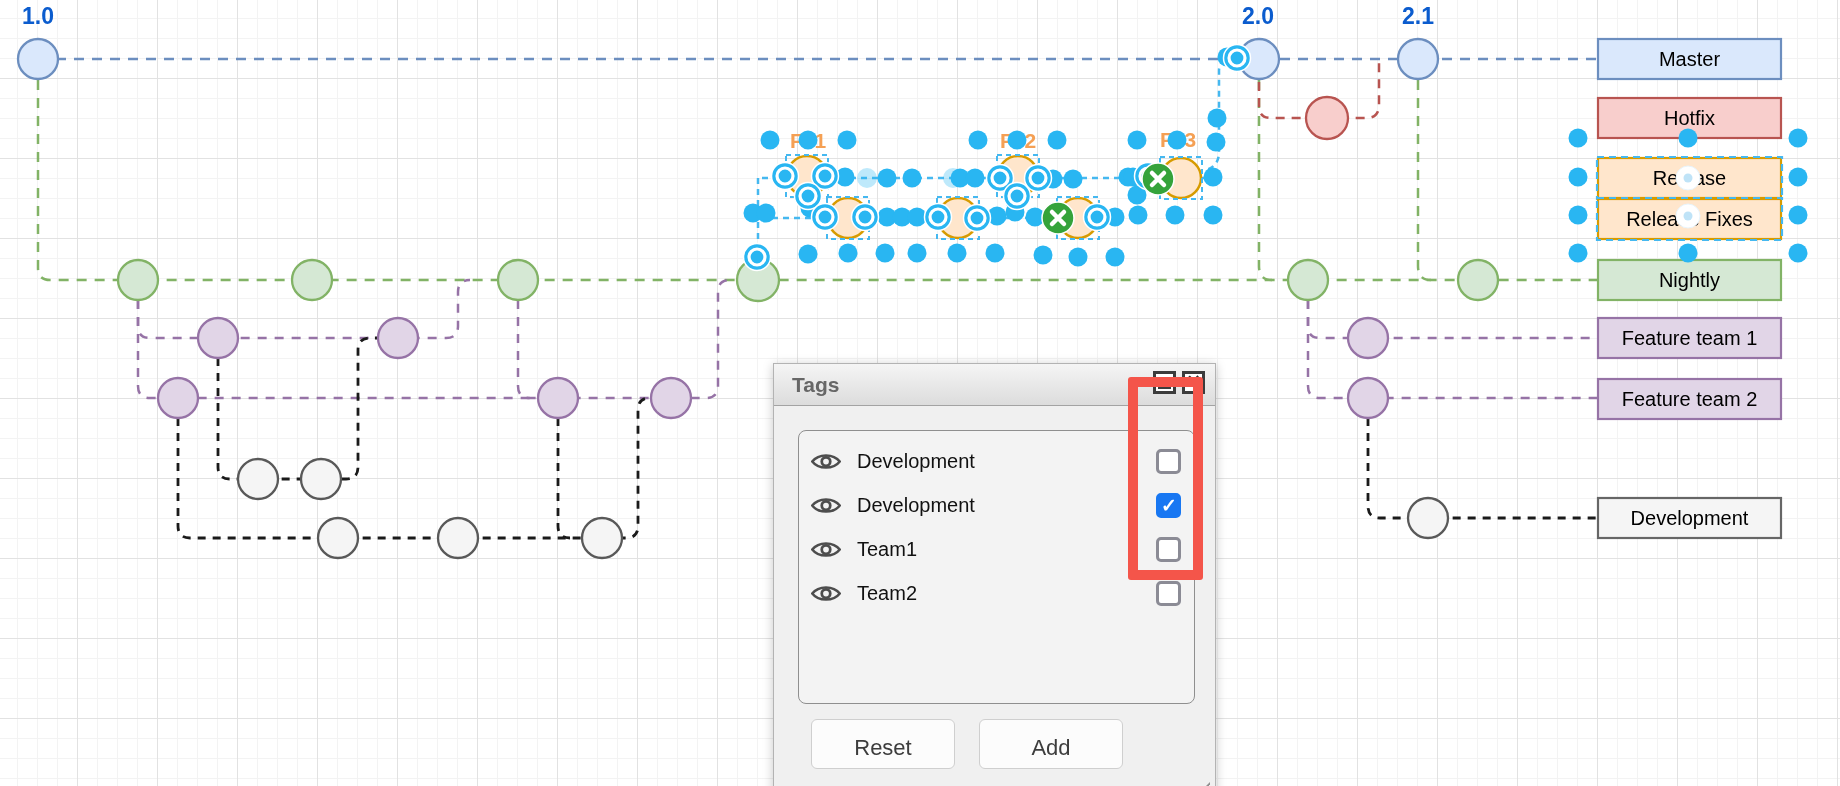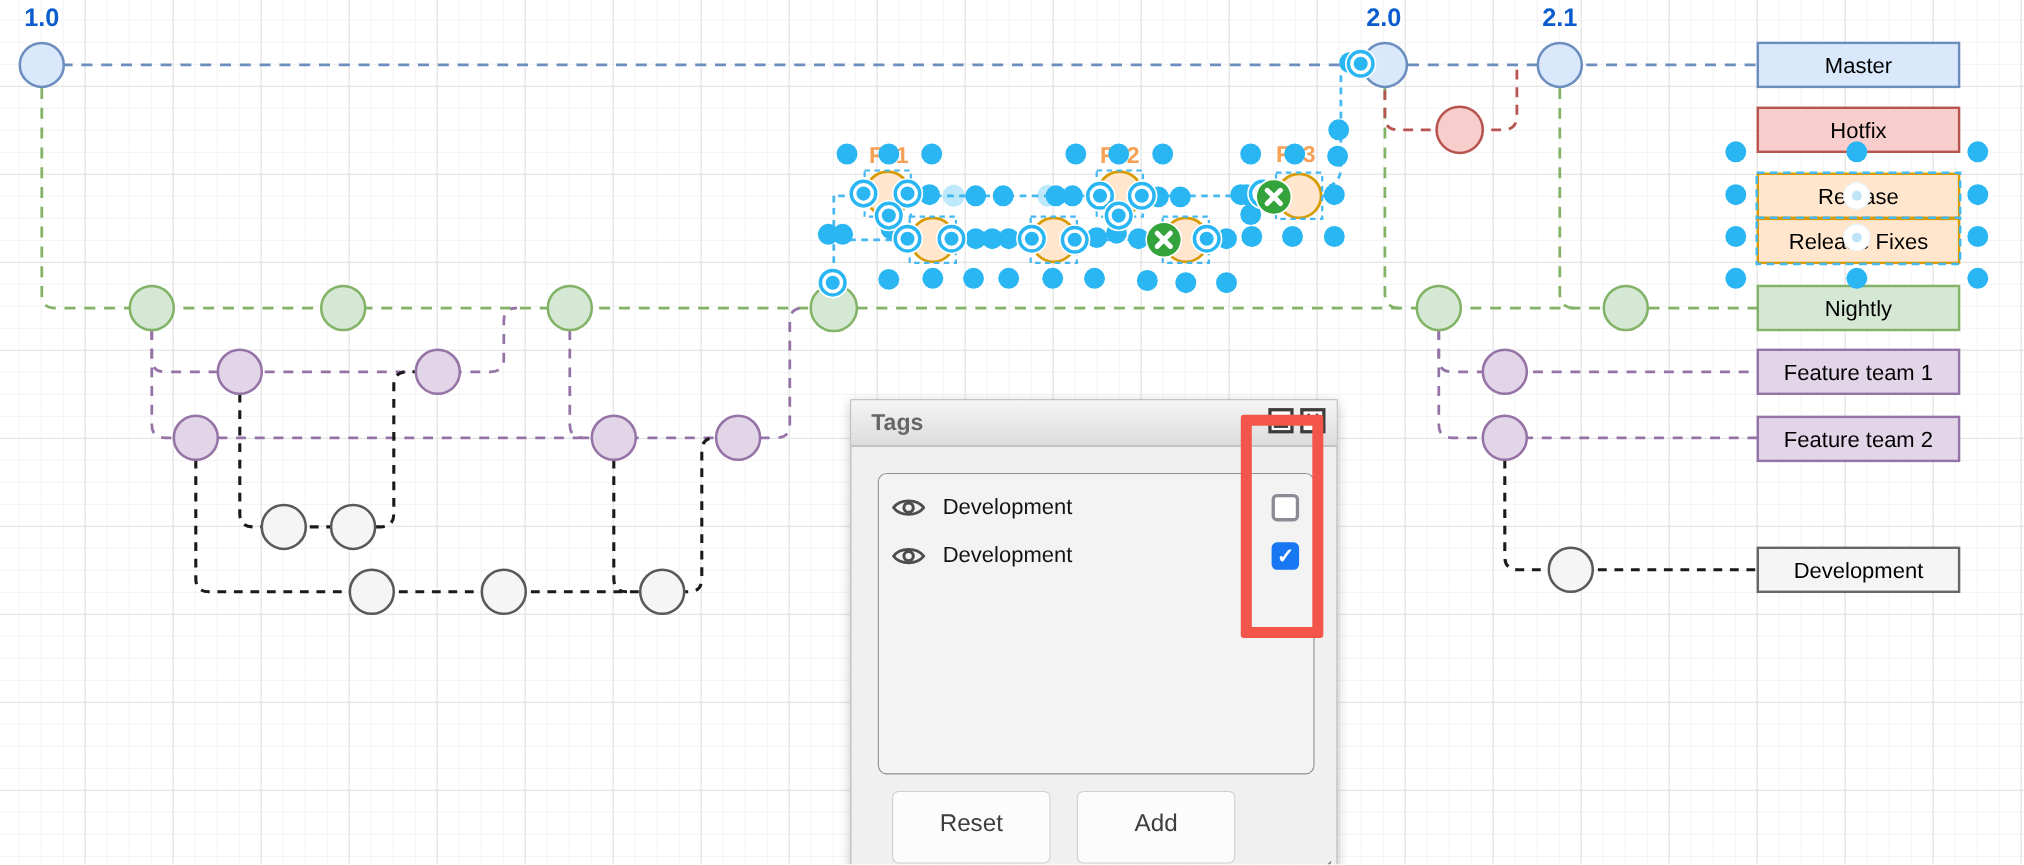--- a/index.html
+++ b/index.html
@@ -25,21 +25,21 @@
   .win-btn.min .bar{position:absolute;left:2px;right:2px;bottom:2px;height:4px;background:#3c3c3c;}
   .taglist{position:absolute;left:24px;top:66px;width:397px;height:274px;background:#f3f3f3;
     border:1px solid #8f8f8f;border-radius:8px;box-sizing:border-box;padding:8px 12px;}
   .tagrow{position:relative;height:44px;display:flex;align-items:center;}
   .eye{width:30px;height:21px;flex:0 0 auto;}
   .tagrow .lbl{margin-left:16px;font-size:20px;color:#111;}
   .cb{position:absolute;left:345px;top:10px;width:25px;height:25px;box-sizing:border-box;
     border:3px solid #8b8b95;border-radius:5px;background:#fff;cursor:pointer;}
   .cb.checked{border-color:#1877f2;background:#1877f2;}
   .cb.checked::after{content:"✓";position:absolute;left:2px;top:-2px;color:#fff;font-size:19px;font-weight:bold;}
-  .btnrow .dlg-btn{position:absolute;height:66px;background:#fcfcfc;border:1px solid #cfcfcf;border-radius:6px;
+  .btnrow .dlg-btn{position:absolute;height:50px;background:#fcfcfc;border:1px solid #cfcfcf;border-radius:6px;
     box-sizing:border-box;font-size:22px;color:#3d3d3d;text-align:center;line-height:56px;cursor:pointer;}
   .dlg-btn.reset{left:37px;top:355px;width:144px;}
   .dlg-btn.add{left:205px;top:355px;width:144px;}
   .grip{position:absolute;right:5px;bottom:5px;width:17px;height:17px;
     background:repeating-linear-gradient(135deg,#909090 0 2px,transparent 2px 6px);
     clip-path:polygon(100% 0,100% 100%,0 100%);cursor:nwse-resize;}
   
   .red-rect{position:absolute;left:1128px;top:377px;width:75px;height:203px;box-sizing:border-box;
     border:10px solid #f4554a;border-radius:3px;}
 </style>
@@ -241,20 +241,36 @@
         <span class="cb"></span>
       </div>
       <div class="tagrow">
         <svg class="eye" viewBox="0 0 24 16">
             <path d="M1 8 C6 1.5 18 1.5 23 8 C18 14.5 6 14.5 1 8 Z" fill="none" stroke="#4d4d4d" stroke-width="2"></path>
             <circle cx="12" cy="8" r="3.4" fill="none" stroke="#4d4d4d" stroke-width="2.2"></circle>
           </svg>
         <span class="lbl">Development</span>
         <span class="cb checked"></span>
       </div>
+      <div class="tagrow">
+        <svg class="eye" viewBox="0 0 24 16">
+            <path d="M1 8 C6 1.5 18 1.5 23 8 C18 14.5 6 14.5 1 8 Z" fill="none" stroke="#4d4d4d" stroke-width="2"></path>
+            <circle cx="12" cy="8" r="3.4" fill="none" stroke="#4d4d4d" stroke-width="2.2"></circle>
+          </svg>
+        <span class="lbl">Team1</span>
+        <span class="cb"></span>
+      </div>
+      <div class="tagrow">
+        <svg class="eye" viewBox="0 0 24 16">
+            <path d="M1 8 C6 1.5 18 1.5 23 8 C18 14.5 6 14.5 1 8 Z" fill="none" stroke="#4d4d4d" stroke-width="2"></path>
+            <circle cx="12" cy="8" r="3.4" fill="none" stroke="#4d4d4d" stroke-width="2.2"></circle>
+          </svg>
+        <span class="lbl">Team2</span>
+        <span class="cb"></span>
+      </div>
     </div>
 
     <div class="btnrow">
       <div class="dlg-btn reset">Reset</div>
       <div class="dlg-btn add">Add</div>
     </div>
     <div class="grip"></div>
   </div>
 
   <div class="red-rect"></div>

